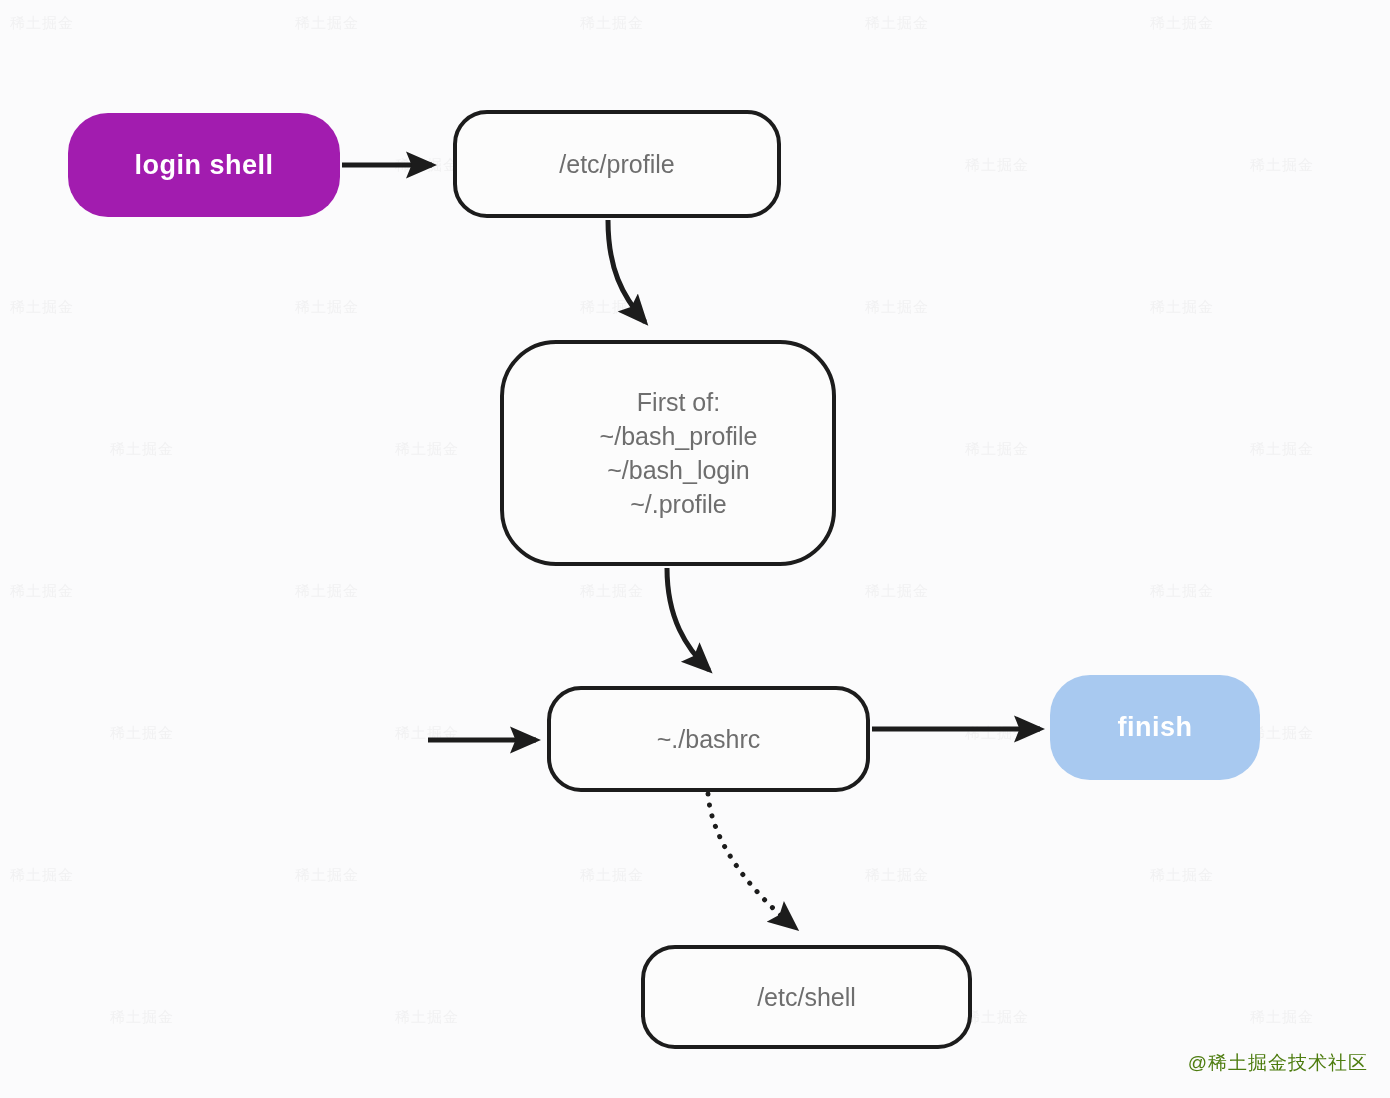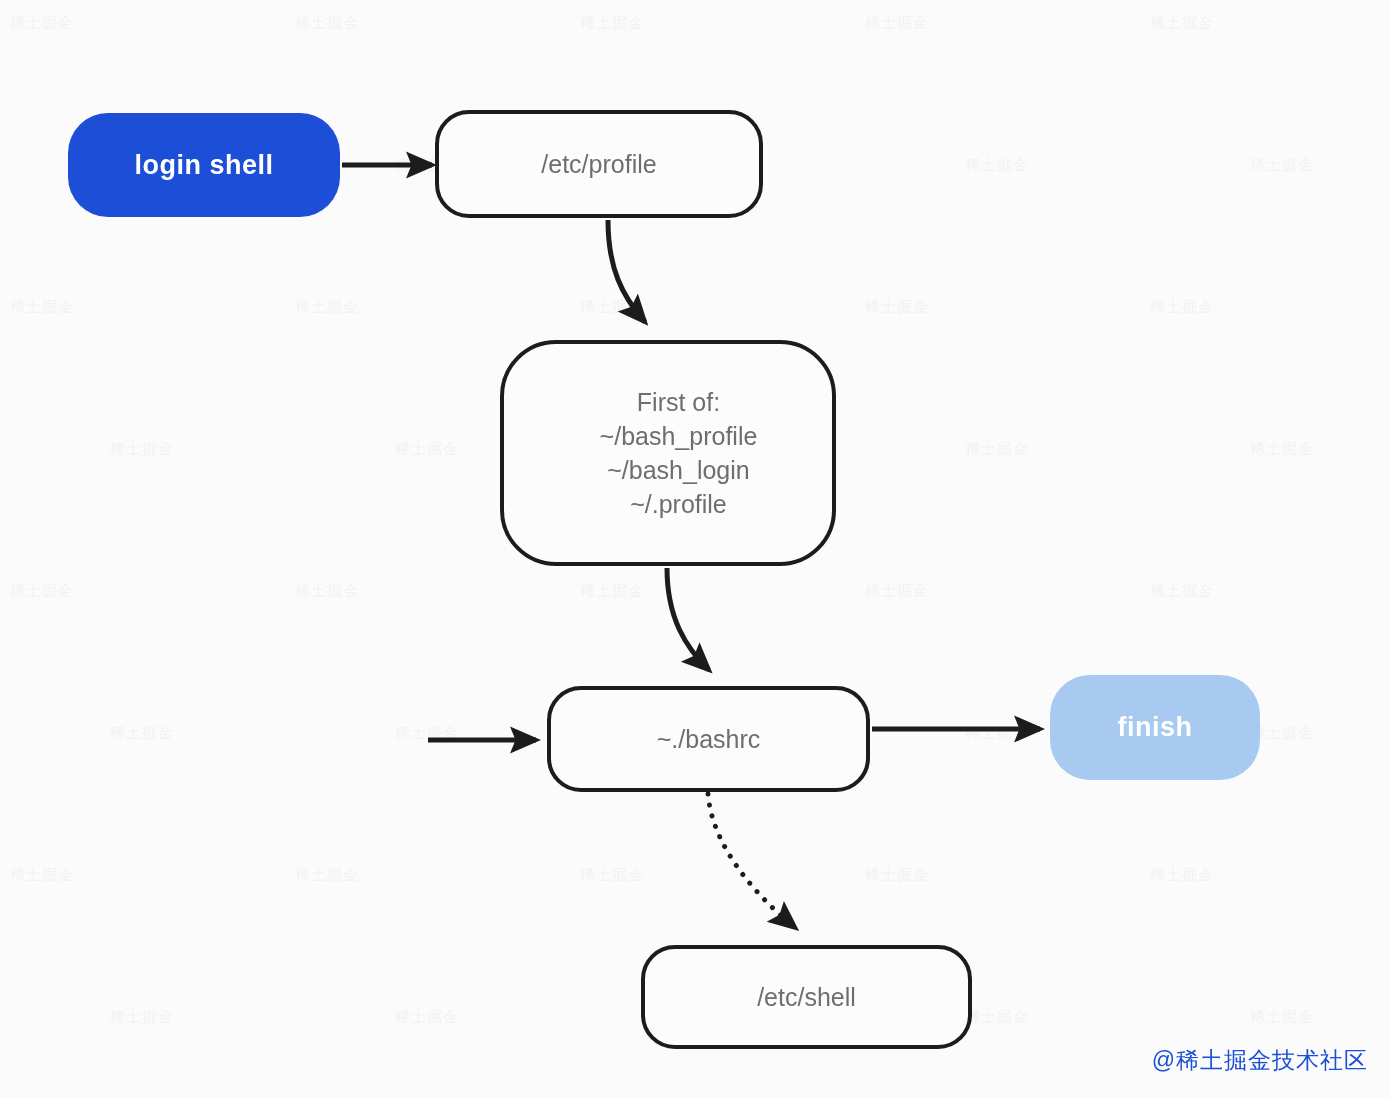--- a/index.html
+++ b/index.html
@@ -46,21 +46,21 @@
   }
 
   
   .node.pill {
     border-radius: 40px;
     color: #ffffff;
     font-size: 27px;
     font-weight: 700;
     letter-spacing: 0.5px;
   }
-  .node.pill.pink { background: #1d4ed8; }
+  .node.pill.pink { background: #a21caf; }
   .node.pill.blue { background: #a8c9f0; }
 
   
   .node.proc {
     background: #fcfcfc;
     border: 4px solid #1c1c1c;
     border-radius: 34px;
     color: #6e6e6e;
     font-size: 25px;
     line-height: 1.36;
@@ -74,22 +74,22 @@
 
   .node-label {
     display: block;
     white-space: pre-line;
   }
 
   .corner-watermark {
     position: absolute;
     right: 22px;
     bottom: 22px;
-    color: #1d4ed8;
-    font-size: 23px;
+    color: #4d7c0f;
+    font-size: 19px;
     letter-spacing: 1px;
     font-family: "Liberation Sans", sans-serif;
     white-space: nowrap;
   }
 </style>
 </head>
 <body>
 
 <div id="canvas">
 
@@ -156,21 +156,21 @@
 
     <line x1="872" y1="729" x2="1040" y2="729" stroke="#1c1c1c" stroke-width="5" marker-end="url(#arrowhead)"></line>
 
     <path d="M 708 794 C 712 844, 752 892, 793 926" fill="none" stroke="#1c1c1c" stroke-width="5" stroke-linecap="round" stroke-dasharray="0.1 11" marker-end="url(#arrowhead-dot)"></path>
   </svg>
 
   <div class="node pill pink" style="left:68px; top:113px; width:272px; height:104px;">
     <span class="node-label">login shell</span>
   </div>
 
-  <div class="node proc" style="left:435px; top:110px; width:328px; height:108px;">
+  <div class="node proc" style="left:453px; top:110px; width:328px; height:108px;">
     <span class="node-label">/etc/profile</span>
   </div>
 
   <div class="node proc multiline" style="left:500px; top:340px; width:336px; height:226px;">
     <span class="node-label">First of:
 ~/bash_profile
 ~/bash_login
 ~/.profile</span>
   </div>
 

